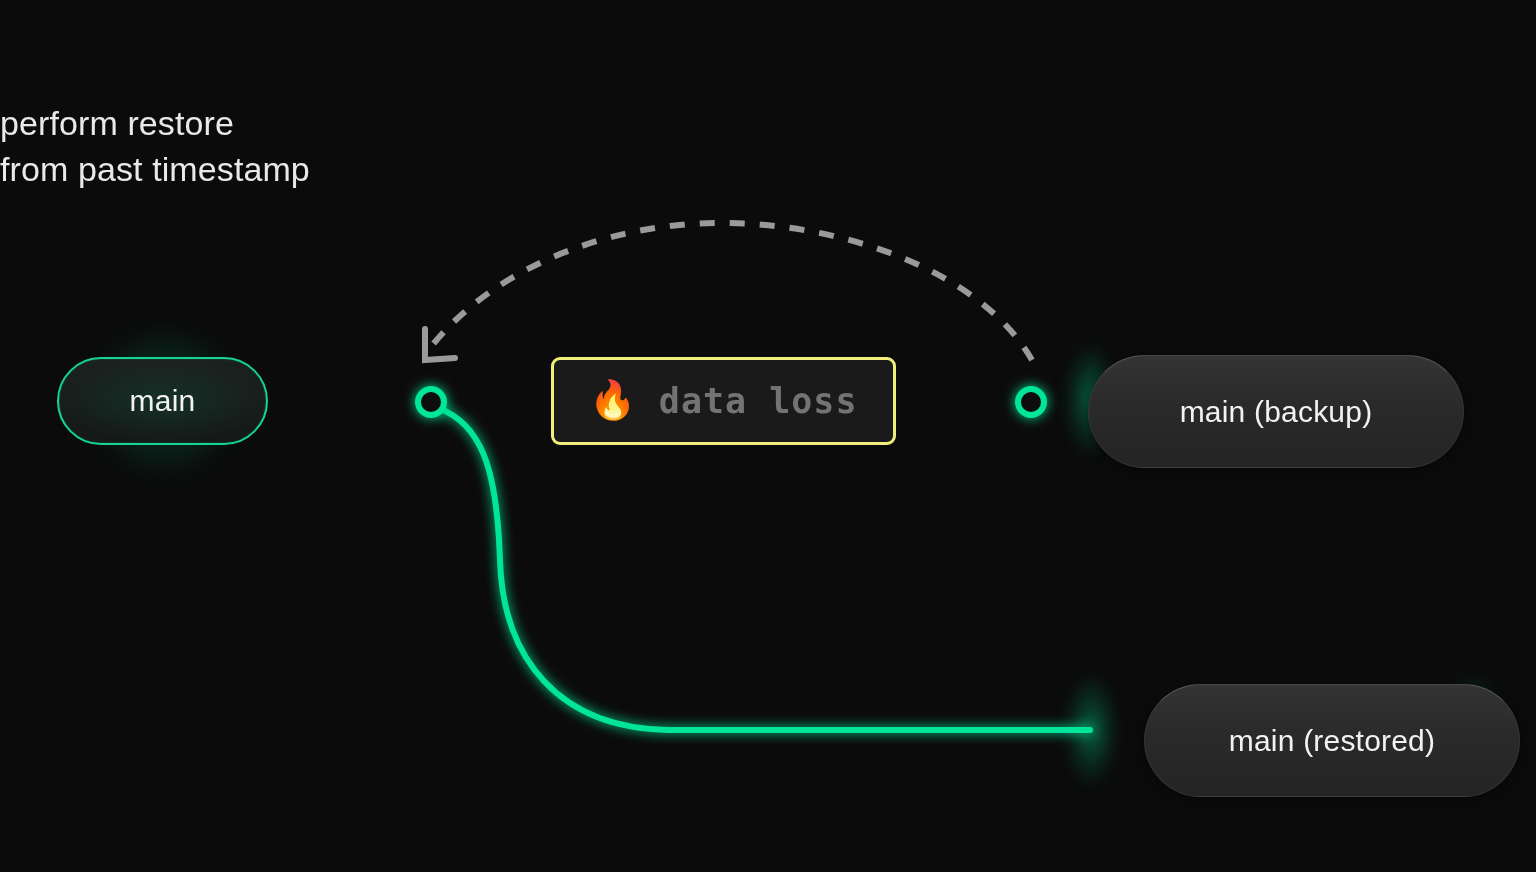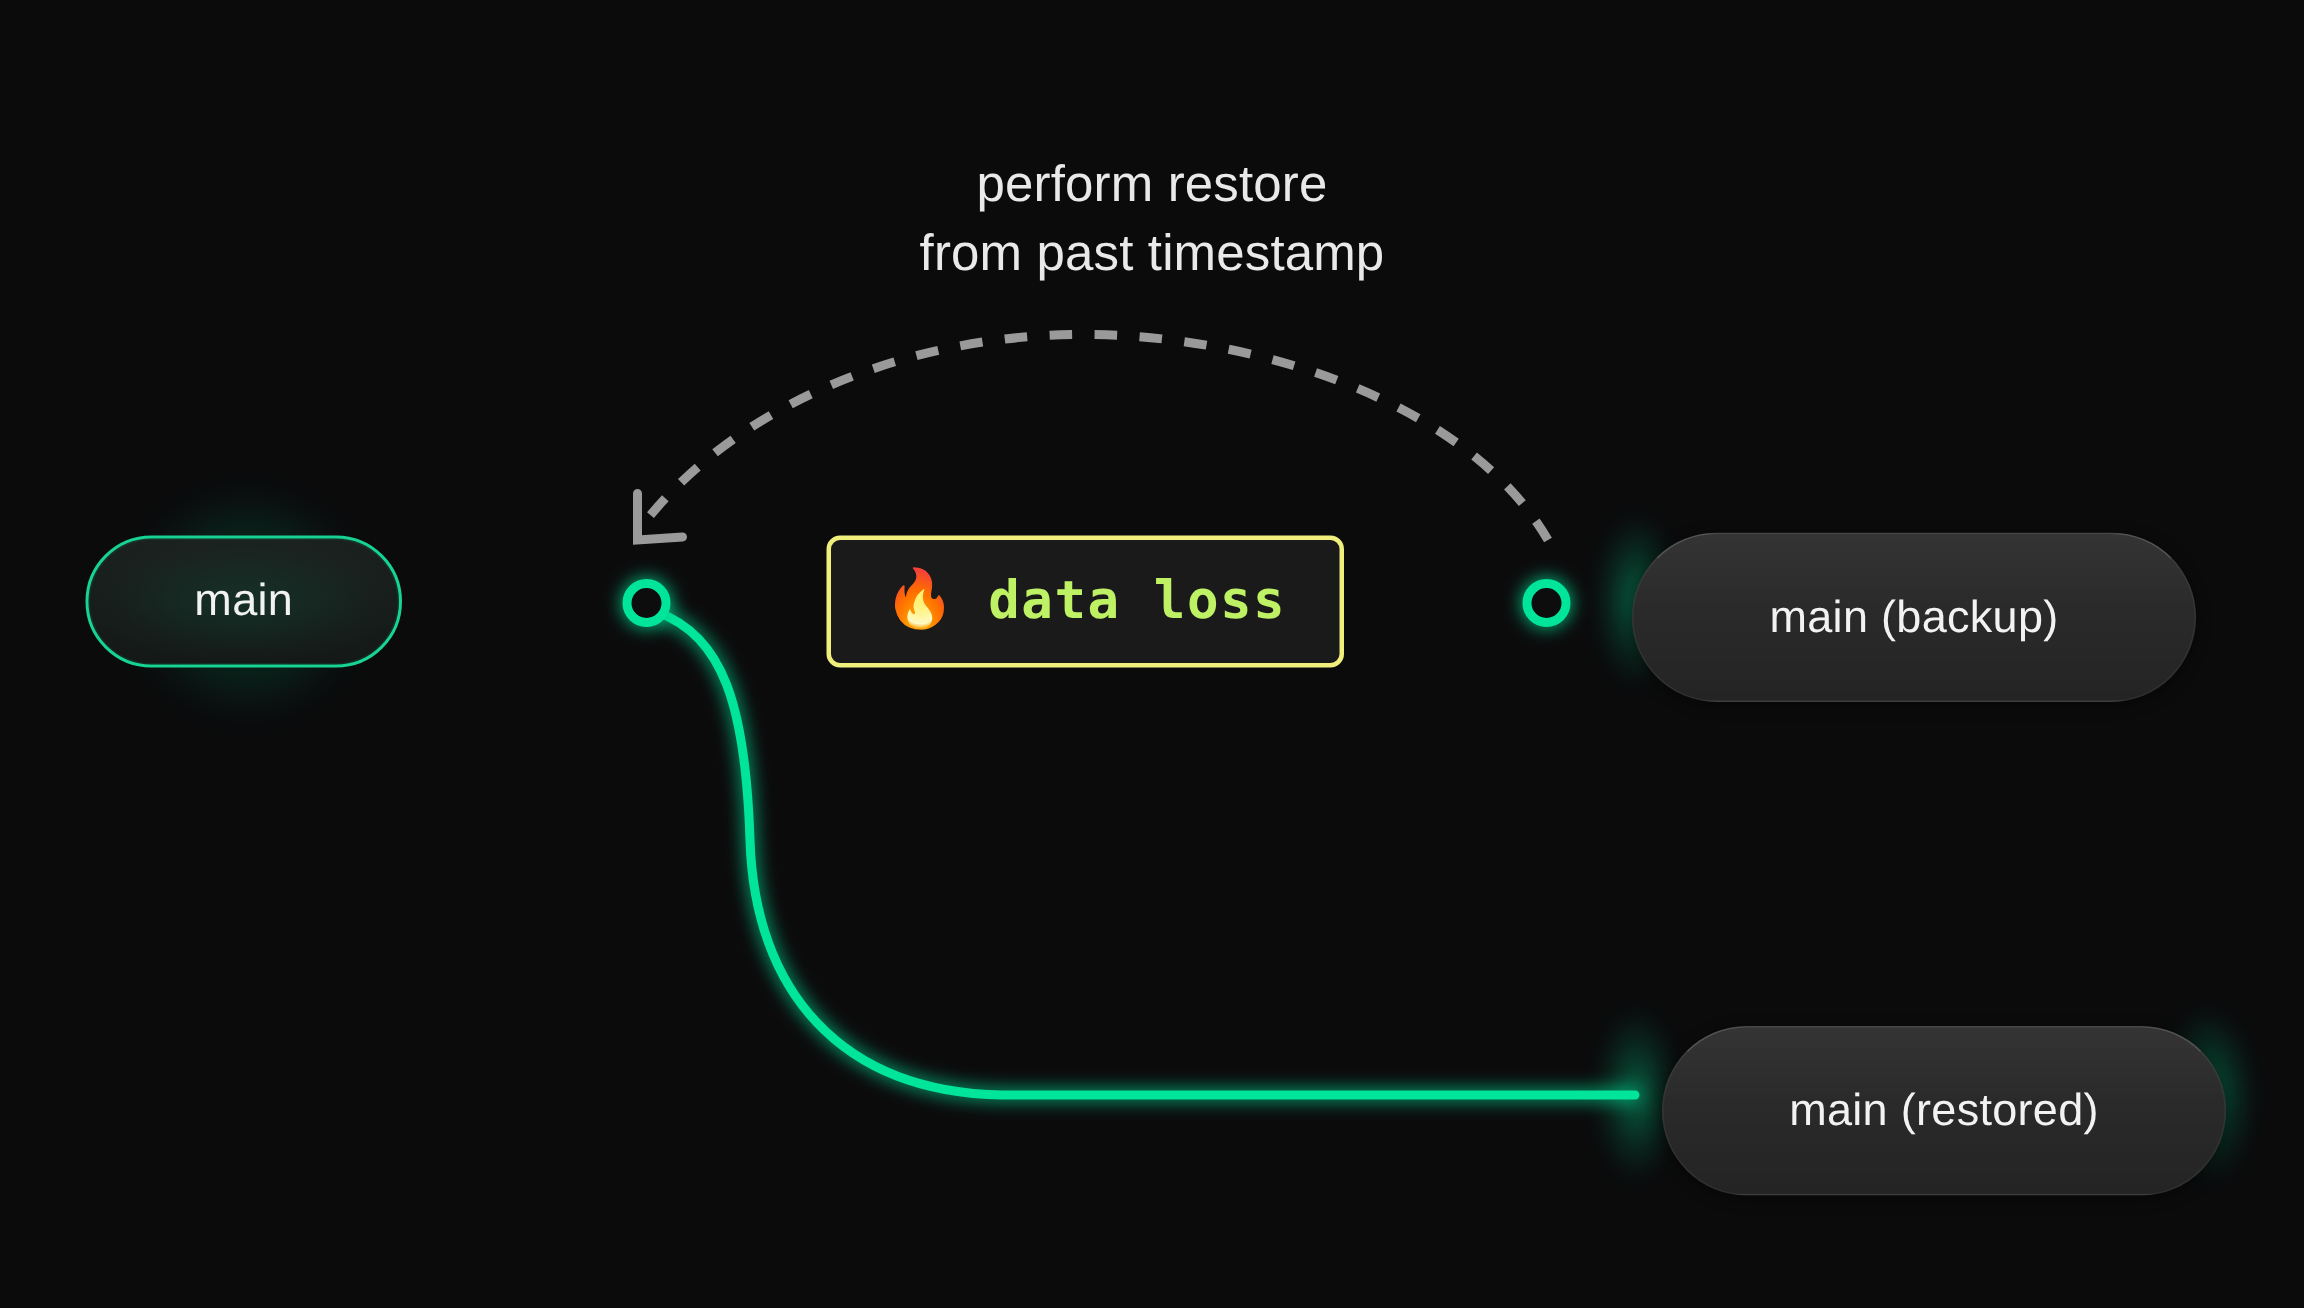--- a/index.html
+++ b/index.html
@@ -25,21 +25,21 @@
     height: 872px;
     pointer-events: none;
   }
 
   
   .annotation {
     position: absolute;
     left: 0;
     width: 1536px;
     top: 100px;
-    text-align: center;
+    text-align: left;
     color: #e9e9e9;
     font-size: 34px;
     line-height: 46px;
     letter-spacing: 0.1px;
     white-space: pre-line;
   }
 
   
   .pill {
     position: absolute;
@@ -79,21 +79,21 @@
   .pill-grey {
     width: 376px;
     height: 113px;
     border-radius: 999px;
     border: 1px solid rgba(255,255,255,0.055);
     border-top-color: rgba(255,255,255,0.17);
     background: linear-gradient(180deg, #343434 0%, #2a2a2a 45%, #242424 100%);
     box-shadow: 0 2px 10px rgba(0,0,0,0.45);
   }
   .pill-backup { left: 1088px; top: 355px; }
-  .pill-restored { left: 1108px; top: 684px; }
+  .pill-restored { left: 1144px; top: 684px; }
 
   .glow-edge {
     position: absolute;
     width: 70px;
     height: 150px;
     border-radius: 50%;
     background: radial-gradient(closest-side, rgba(0,229,153,0.42) 0%, rgba(0,229,153,0.14) 45%, rgba(0,229,153,0) 78%);
     filter: blur(7px);
     pointer-events: none;
   }
@@ -119,21 +119,21 @@
   }
   .loss-emoji {
     font-size: 38px;
     line-height: 1;
     transform: translateY(-1px);
   }
   .loss-label {
     font-family: "DejaVu Sans Mono", "Liberation Mono", monospace;
     font-size: 35px;
     font-weight: bold;
-    color: #bef264;
+    color: #737373;
     letter-spacing: 1px;
   }
 </style>
 </head>
 <body>
 
 <div id="stage">
 
   <div class="glow-main"></div>
   <div class="glow-edge glow-backup-l"></div>

